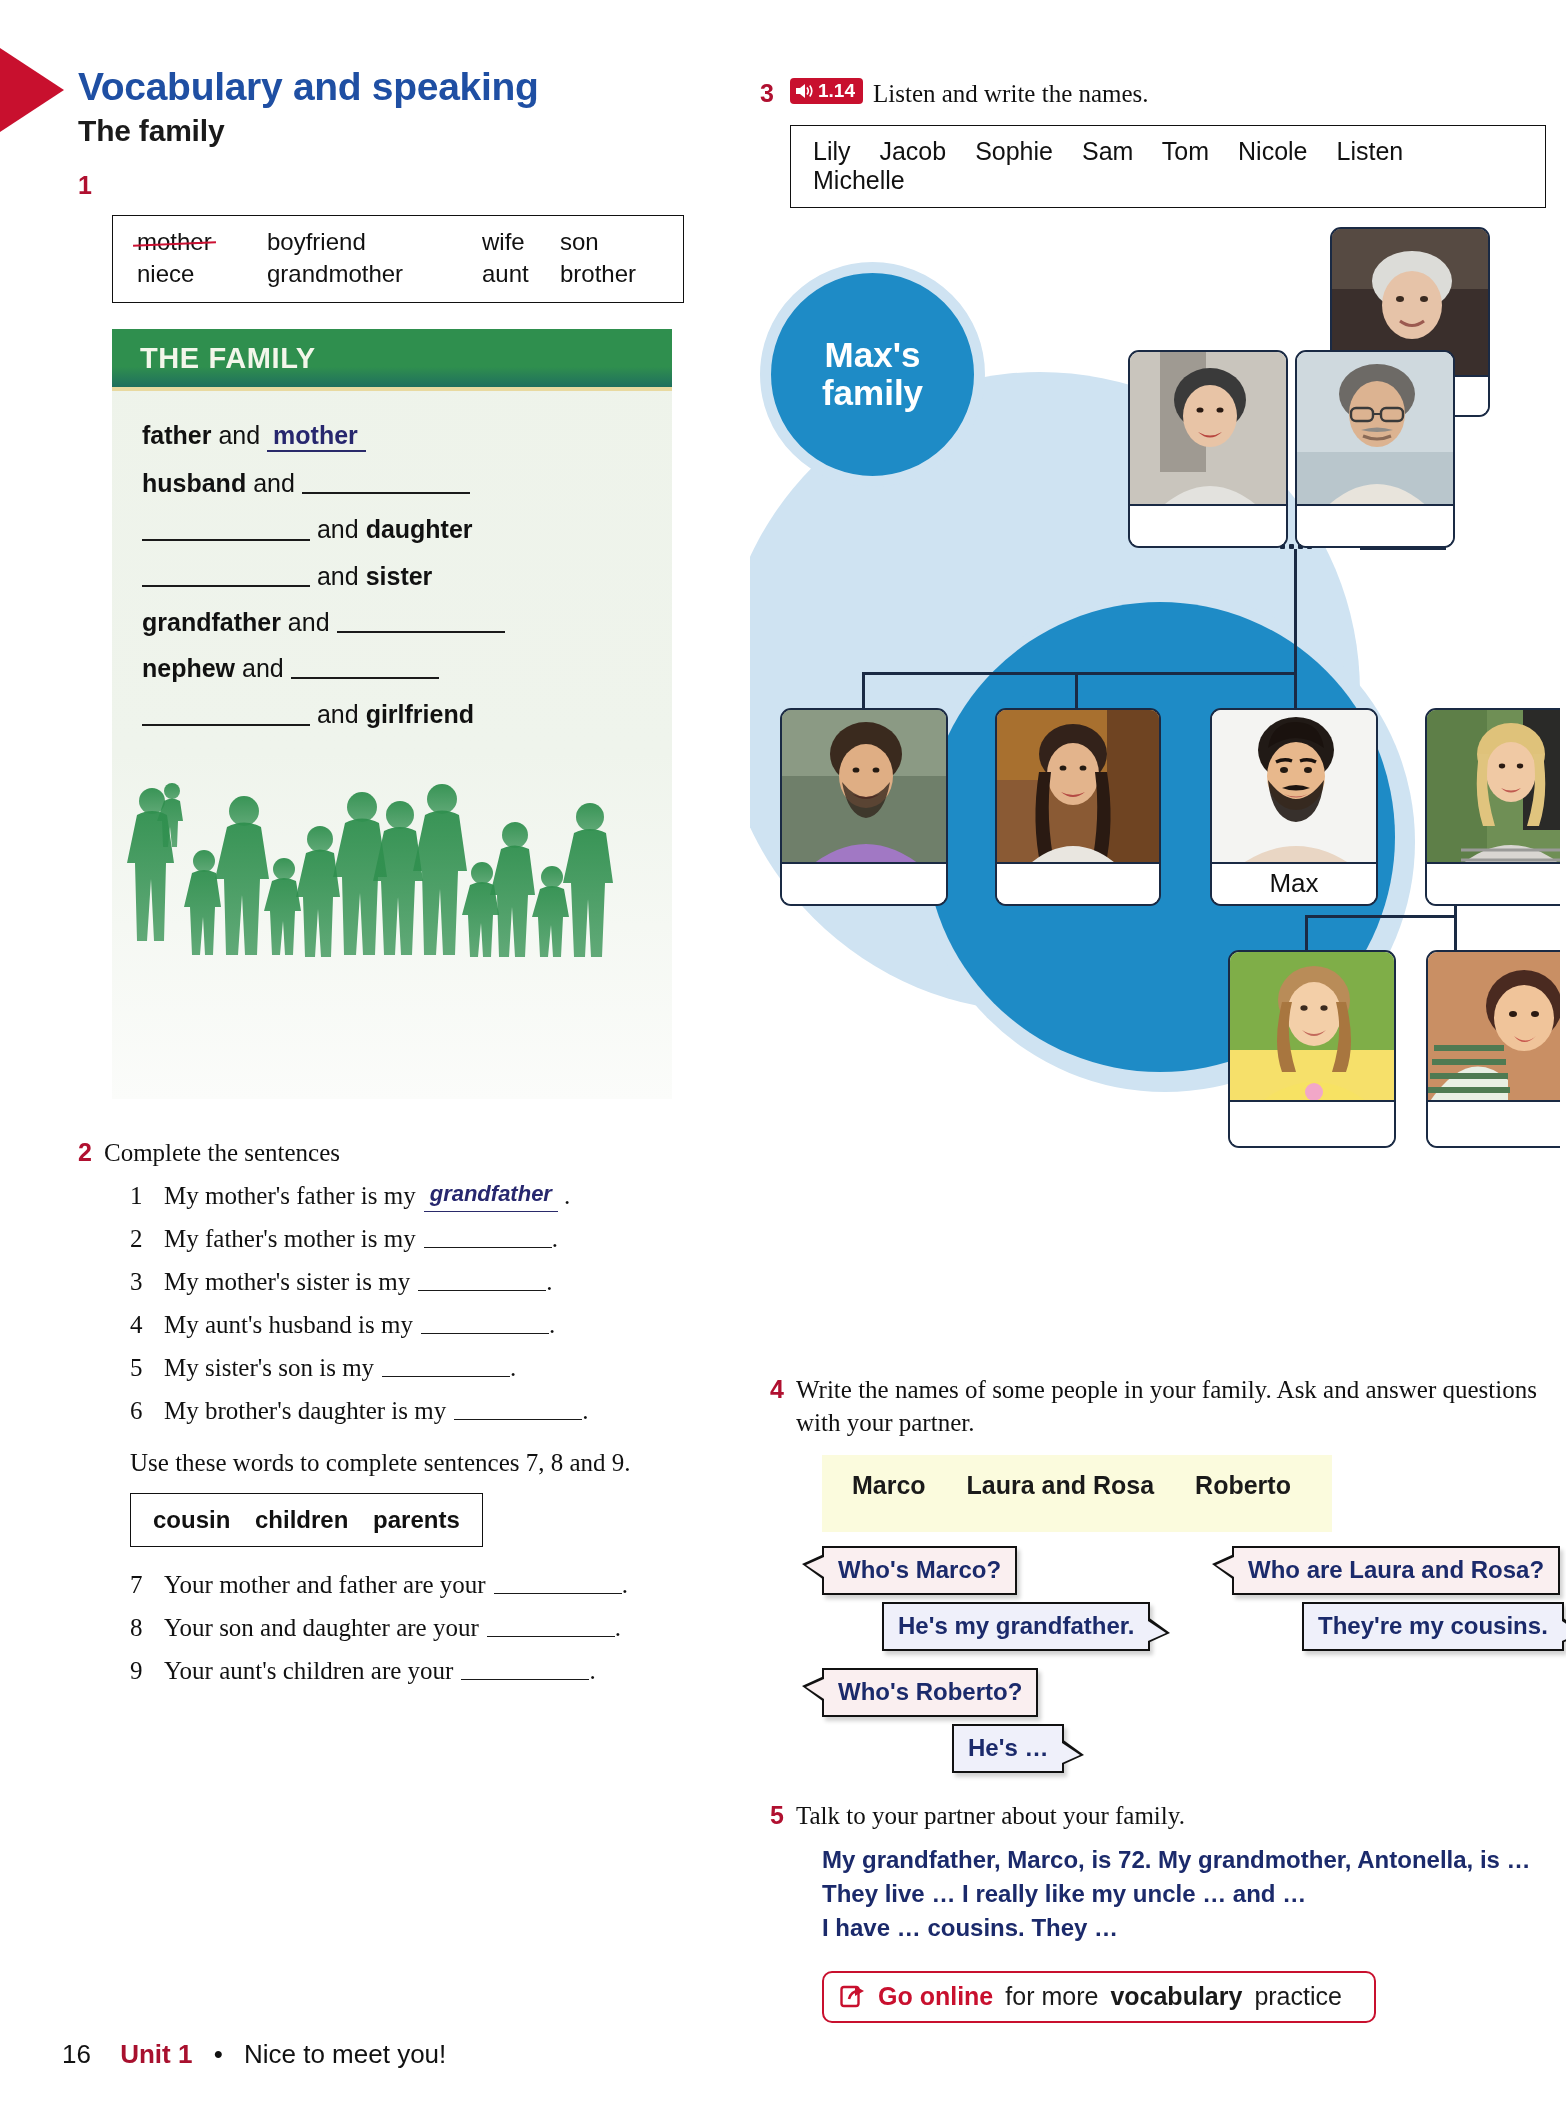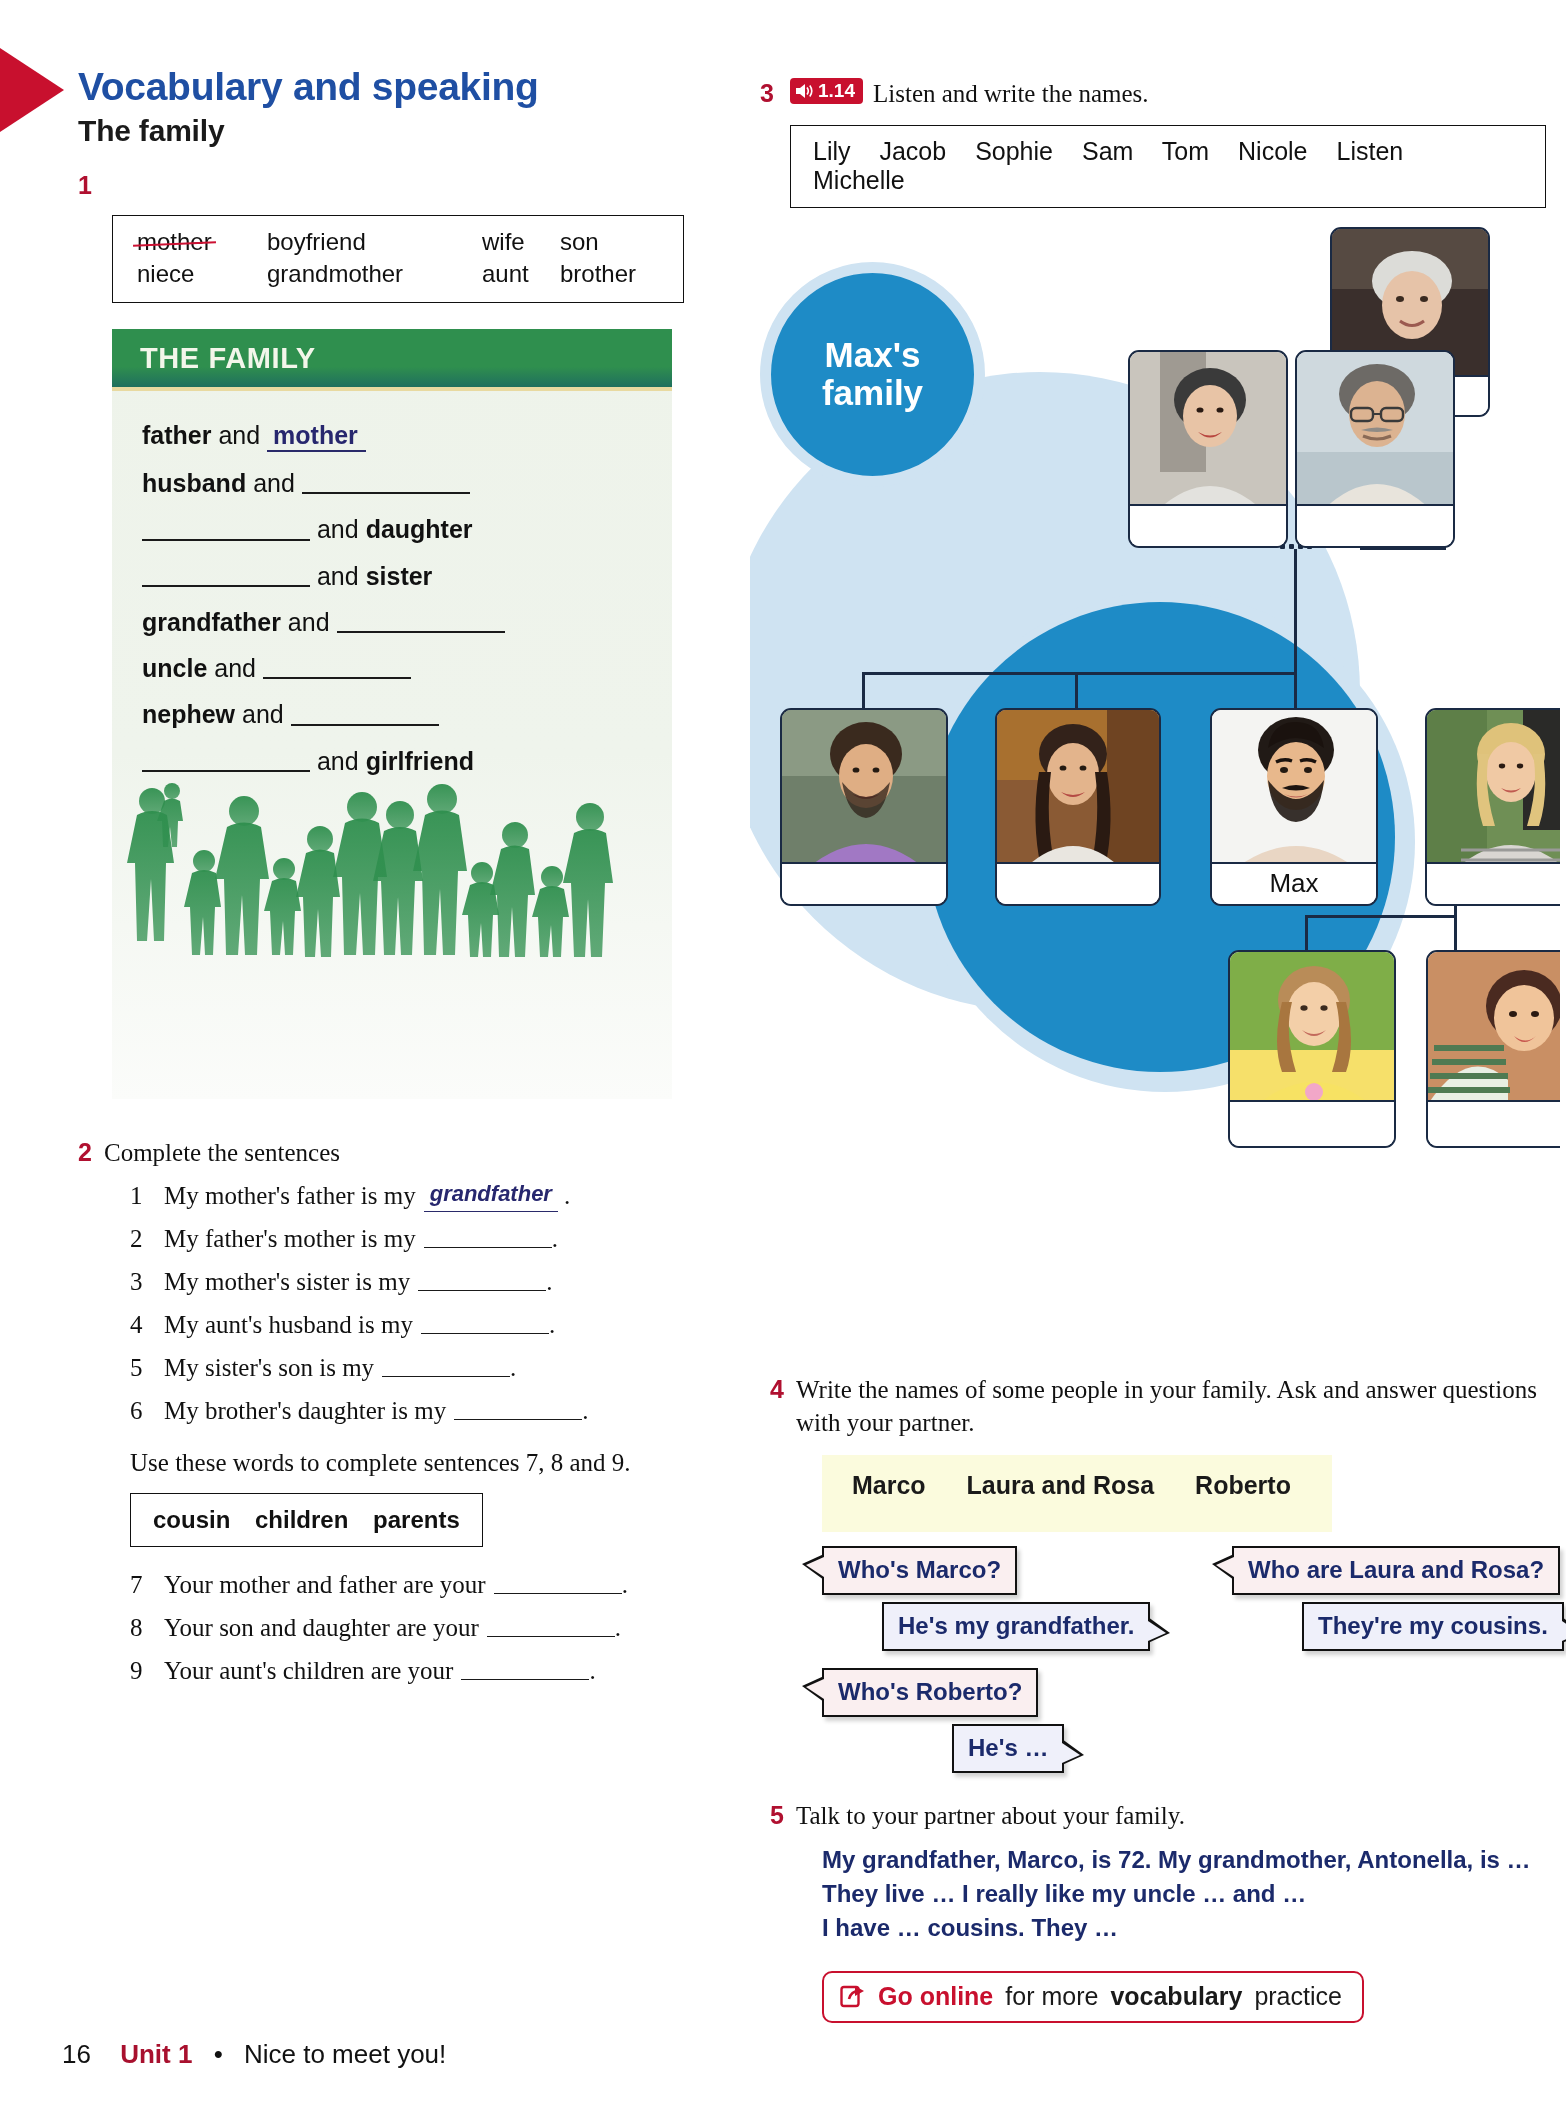--- a/index.html
+++ b/index.html
@@ -249,21 +249,21 @@
   .ex5 { position:absolute; left:770px; top:1800px; width:800px; }
   .model-text {
     margin:10px 0 0 52px;
     font-family:"Liberation Sans", sans-serif;
     font-size:24px; font-weight:bold; color:#1b2a6b;
     line-height:1.42;
   }
   .goonline {
     margin:26px 0 0 52px; display:inline-flex; align-items:center; gap:12px;
     border:2px solid #c8102e; border-radius:10px;
-    padding:9px 20px 10px 16px;
+    padding:9px 32px 10px 16px;
     font-family:"Liberation Sans", sans-serif;
     font-size:25px; color:#1a1a1a;
   }
   .goonline .go-red { color:#c8102e; font-weight:bold; }
   .goonline .go-bold { font-weight:bold; }
 
   
   .footer {
     position:absolute; left:62px; bottom:48px;
     font-family:"Liberation Sans", sans-serif;
@@ -334,25 +334,20 @@
         <span>and</span>
         <b>sister</b>
       </div>
 
       <div class="chart-line">
         <b>grandfather</b>
         <span>and</span>
         <span class="blank blank-lg"></span>
       </div>
 
-      <div class="chart-line">
-        <b>uncle</b>
-        <span>and</span>
-        <span class="blank blank-md"></span>
-      </div>
 
       <div class="chart-line">
         <b>nephew</b>
         <span>and</span>
         <span class="blank blank-md"></span>
       </div>
 
       <div class="chart-line">
         <span class="blank blank-lg"></span>
         <span>and</span>

